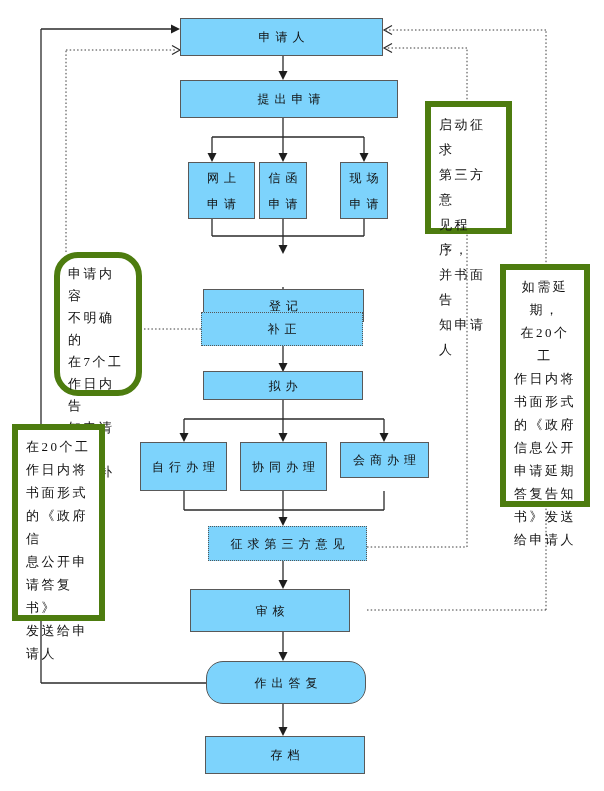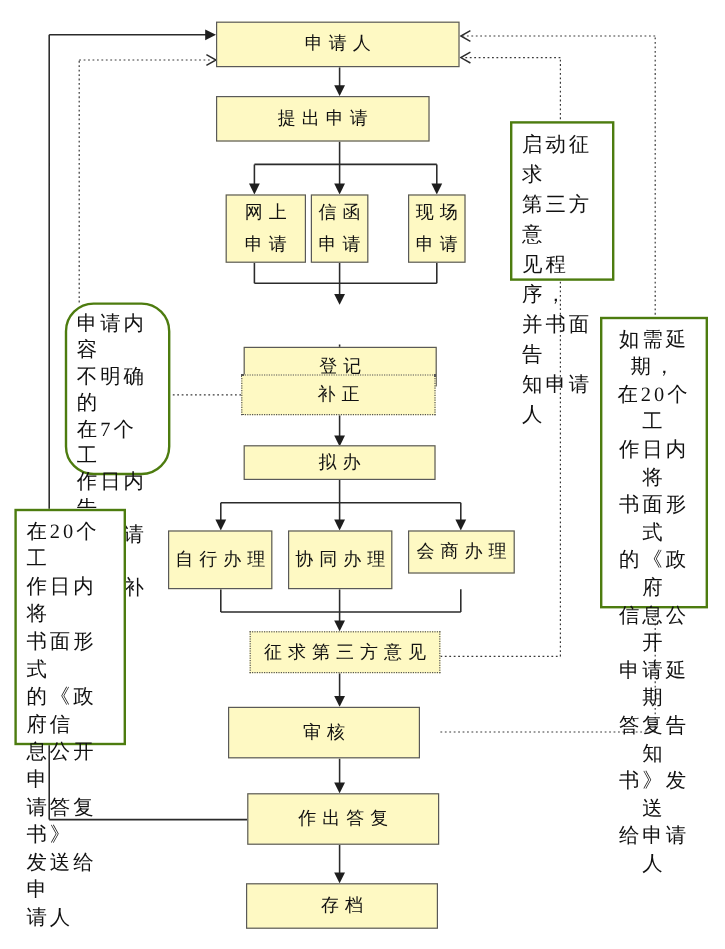--- a/index.html
+++ b/index.html
@@ -7,30 +7,30 @@
     position:relative;width:604px;height:791px;background:#ffffff;
     font-family:"Liberation Serif","DejaVu Serif",serif;color:#111;
     overflow:hidden;
   }
   .lines{position:absolute;left:0;top:0;}
   .solid{stroke:#2b2b2b;stroke-width:1.3;fill:none;}
   .dotted{stroke:#3a3a3a;stroke-width:1;fill:none;stroke-dasharray:1.5 2.2;}
   .farrow{fill:#1e1e1e;stroke:none;}
   .oarrow{fill:none;stroke:#2b2b2b;stroke-width:1.2;}
   .node{
-    position:absolute;background:#fef9c3;border:1px solid #595959;
+    position:absolute;background:#7dd3fc;border:1px solid #595959;
     display:flex;align-items:center;justify-content:center;
-    font-size:15px;line-height:26px;text-align:center;
+    font-size:12px;line-height:26px;text-align:center;
     box-sizing:border-box;
   }
   .node span{letter-spacing:5px;margin-right:-5px;white-space:pre-line;}
   .node.dashed{border:1px dotted #555;}
   .note{
-    position:absolute;background:#fff;border:2px solid #4d7c0f;
-    font-size:17px;box-sizing:border-box;padding:5px 8px;
+    position:absolute;background:#fff;border:6px solid #4d7c0f;
+    font-size:13px;box-sizing:border-box;padding:5px 8px;
     text-align:left;
   }
   .note span{white-space:pre-line;letter-spacing:2.5px;display:block;}
   .note.lh22 span{line-height:22px;}
   .note.lh23 span{line-height:23px;}
   .note.lh25 span{line-height:25px;}
 </style>
 </head>
 <body>
 
@@ -62,21 +62,21 @@
       <polyline class="oarrow" points="172,45.5 180,50 172,54.5"></polyline>
       <polyline class="oarrow" points="392,43.5 384,48 392,52.5"></polyline>
       <polyline class="oarrow" points="392,25.5 384,30 392,34.5"></polyline>
     </g>
   </svg>
 
   <div class="node" style="left:180px;top:18px;width:203px;height:38px;">
     <span>申请人</span>
   </div>
 
-  <div class="node" style="left:180px;top:80px;width:178px;height:38px;">
+  <div class="node" style="left:180px;top:80px;width:218px;height:38px;">
     <span>提出申请</span>
   </div>
 
   <div class="node" style="left:188px;top:162px;width:67px;height:57px;">
     <span>网上
 申请</span>
   </div>
 
   <div class="node" style="left:259px;top:162px;width:48px;height:57px;">
     <span>信函
@@ -113,21 +113,21 @@
   </div>
 
   <div class="node dashed" style="left:208px;top:526px;width:159px;height:35px;">
     <span>征求第三方意见</span>
   </div>
 
   <div class="node" style="left:190px;top:589px;width:160px;height:43px;">
     <span>审核</span>
   </div>
 
-  <div class="node" style="left:206px;top:661px;width:160px;height:43px;">
+  <div class="node" style="left:206px;top:661px;width:160px;height:43px;border-radius:17px;">
     <span>作出答复</span>
   </div>
 
   <div class="node" style="left:205px;top:736px;width:160px;height:38px;">
     <span>存档</span>
   </div>
 
   <div class="note lh22" style="left:54px;top:252px;width:88px;height:144px;border-radius:24px;">
     <span>申请内容
 不明确的

